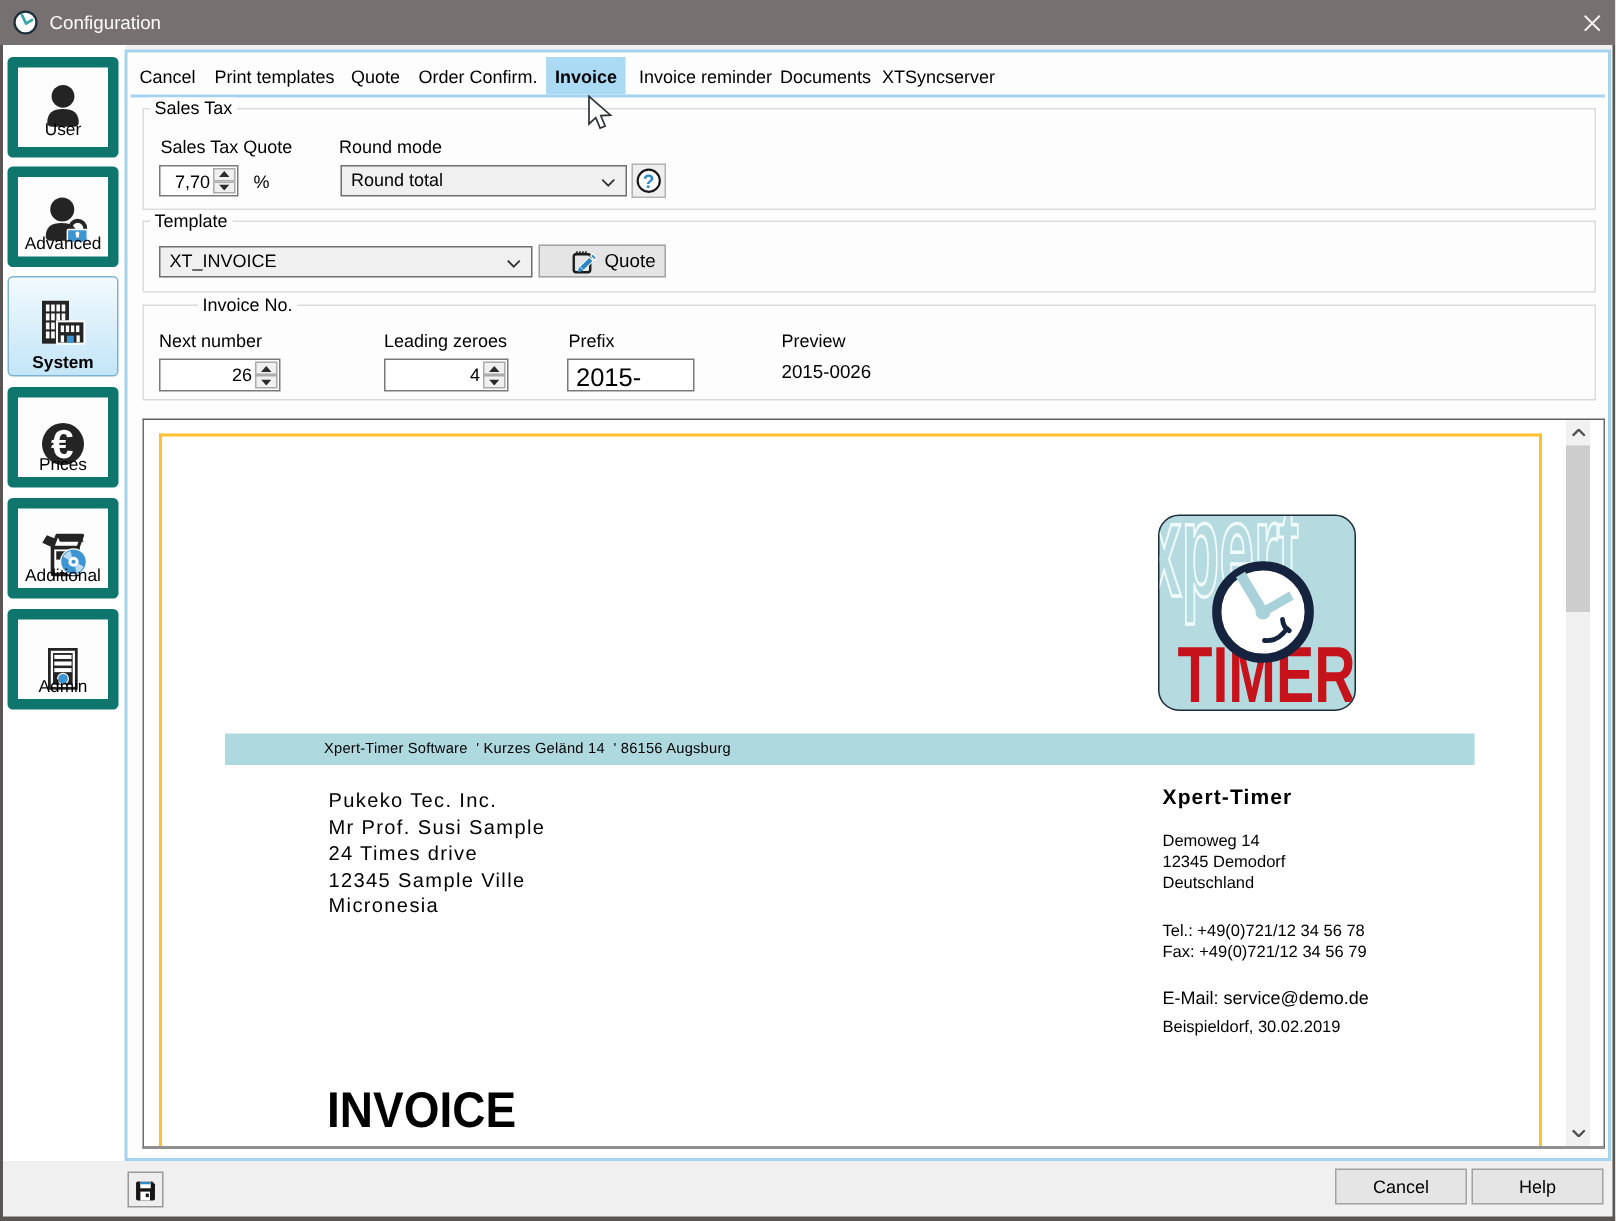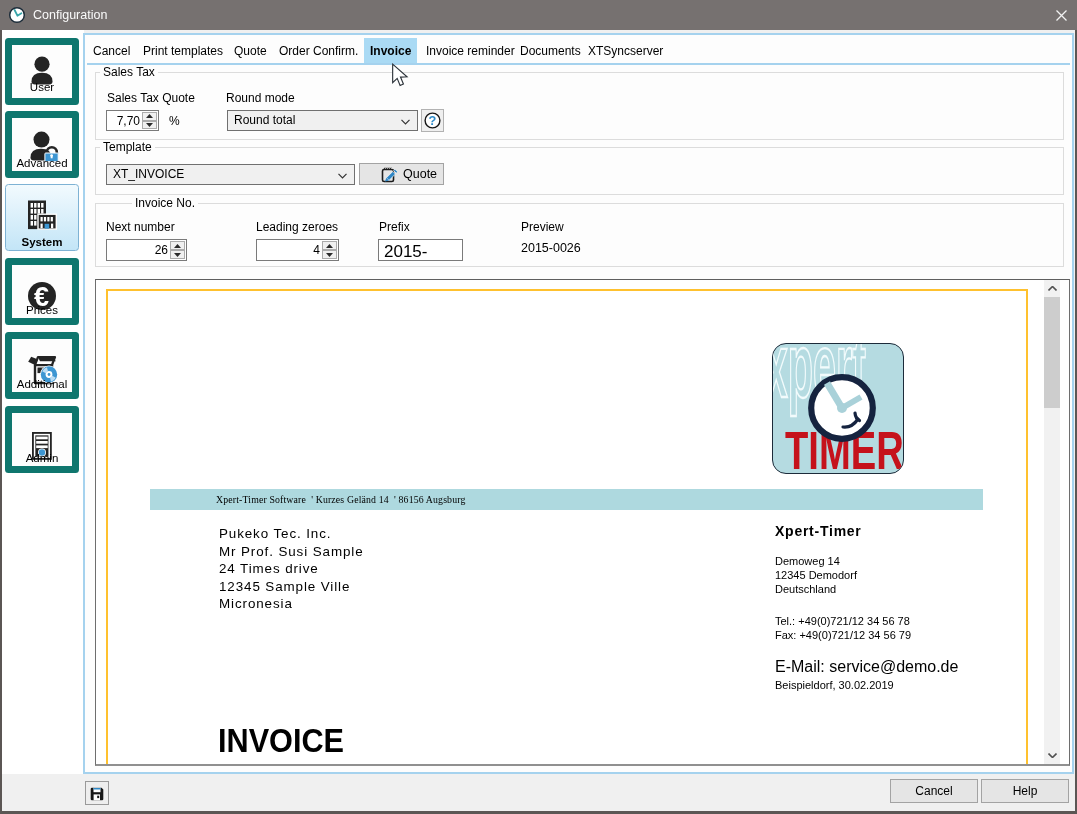--- a/index.html
+++ b/index.html
@@ -266,30 +266,30 @@
       <circle cx="36" cy="36" r="30.8" fill="#fff" stroke="#15233f" stroke-width="6.2"></circle>
       <path d="M36 36 L21 11" stroke="#a9d1d9" stroke-width="7"></path>
       <path d="M36 36 L55 25" stroke="#a9d1d9" stroke-width="6"></path>
       <circle cx="36" cy="36" r="5" fill="#a9d1d9"></circle>
       <path d="M37 55 Q46 56 52 47" fill="none" stroke="#15233f" stroke-width="3.2" stroke-linecap="round"></path>
       <path d="M49 41 Q49.5 46.5 53.5 48.5" fill="none" stroke="#15233f" stroke-width="3.2" stroke-linecap="round"></path>
     </svg>
   </div>
 
   <div class="abs" style="left:150px;top:489px;width:833px;height:21px;background:#aed9df;"></div>
-  <span class="abs" style="left:216px;top:494px;font-size:9.8px;letter-spacing:0.15px;font-family:Liberation Serif, serif;">Xpert-Timer Software&nbsp; ' Kurzes Geländ 14&nbsp; ' 86156 Augsburg</span>
+  <span class="abs" style="left:216px;top:494px;font-size:9.8px;letter-spacing:0.15px;">Xpert-Timer Software&nbsp; ' Kurzes Geländ 14&nbsp; ' 86156 Augsburg</span>
 
   <div class="abs" style="left:219px;top:525px;font-size:13.4px;line-height:17.6px;letter-spacing:0.9px;">
     Pukeko Tec. Inc.<br>Mr Prof. Susi Sample<br>24 Times drive<br>12345 Sample Ville<br>Micronesia
   </div>
 
   <div class="abs" style="left:775px;top:523px;font-size:14px;font-weight:bold;letter-spacing:0.75px;">Xpert-Timer</div>
   <div class="abs" style="left:775px;top:554px;font-size:11px;line-height:14.2px;">Demoweg 14<br>12345 Demodorf<br>Deutschland</div>
   <div class="abs" style="left:775px;top:614px;font-size:11px;line-height:14.2px;">Tel.: +49(0)721/12 34 56 78<br>Fax: +49(0)721/12 34 56 79</div>
-  <div class="abs" style="left:775px;top:658px;font-size:16px;">E-Mail: service@demo.de</div>
+  <div class="abs" style="left:775px;top:658px;font-size:12px;">E-Mail: service@demo.de</div>
   <div class="abs" style="left:775px;top:679px;font-size:11px;">Beispieldorf, 30.02.2019</div>
 
   <div class="abs" style="left:218px;top:722px;font-size:33.5px;font-weight:bold;transform:scaleX(0.915);transform-origin:0 0;">INVOICE</div>
 
   <div class="abs" style="left:1044px;top:280px;width:16px;height:484px;background:#f1f1f1;">
     <div style="position:absolute;left:0;top:0;width:16px;height:17px;background:#f1f1f1;display:flex;align-items:center;justify-content:center;">
       <svg width="9" height="5" viewBox="0 0 9 5">
           <path d="M0.5 4.5 L4.5 0.5 L8.5 4.5" fill="none" stroke="#505050" stroke-width="1.6"></path>
         </svg>
     </div>

